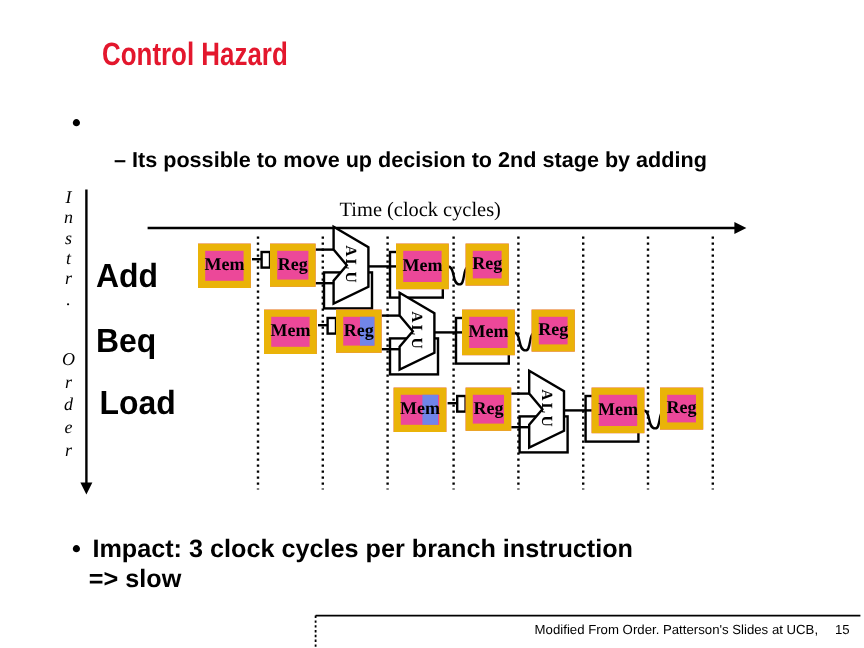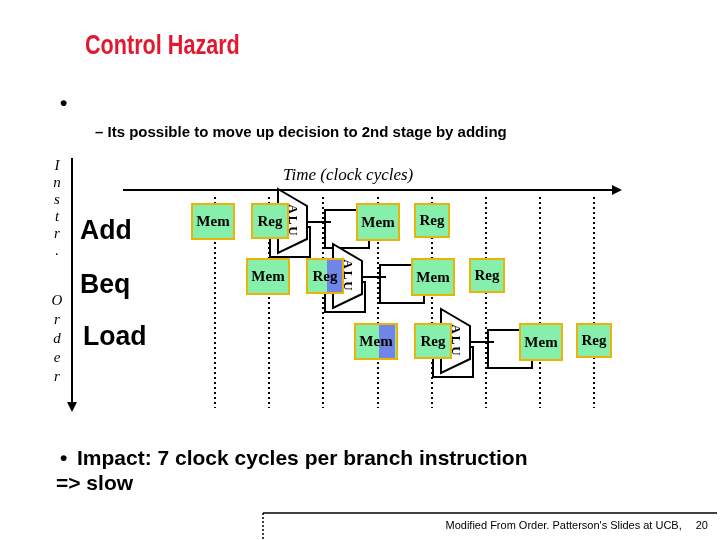--- a/index.html
+++ b/index.html
@@ -9,37 +9,37 @@
     --accent:#e3172d;--highlight:#7185e9;
   }
   .abs{position:absolute;}
   #title{
     left:85px;top:30px;font-size:27px;font-weight:bold;color:var(--accent);
     transform:scaleX(0.80);transform-origin:left top;white-space:nowrap;
     letter-spacing:0px;
   }
   .bullet-dot{font-size:21px;font-weight:bold;color:#000;}
   .bullet-text{font-size:21px;font-weight:bold;color:#000;white-space:nowrap;}
-  .subbullet{font-size:15px;font-weight:bold;color:#000;white-space:nowrap;}
-  #time-label{left:283px;top:165px;font-size:17px;font-style:italic;
+  .subbullet{font-size:18px;font-weight:bold;color:#000;white-space:nowrap;}
+  #time-label{left:283px;top:165px;font-size:17px;
     font-family:"Liberation Serif",serif;white-space:nowrap;}
   .vword{
     left:46px;width:22px;text-align:center;
     font-family:"Liberation Serif",serif;font-style:italic;font-size:15px;
     writing-mode:vertical-lr;text-orientation:upright;line-height:22px;
   }
   #instr-word1{top:157px;letter-spacing:1px;}
   #instr-word2{top:292px;letter-spacing:3px;}
   .instr-label{font-size:28px;font-weight:bold;color:#000;white-space:nowrap;
     transform:scaleX(.95);transform-origin:left top;}
   .stage-box{
-    background:#86efac;border:2px solid #eab308;box-sizing:border-box;
+    background:#ec4899;border:6px solid #eab308;box-sizing:border-box;
     display:flex;align-items:center;justify-content:center;
     font-family:"Liberation Serif",serif;font-weight:bold;font-size:15px;
-    color:#000;z-index:3;margin-left:26px;
+    color:#000;z-index:3;
   }
   .stage-box .lbl{position:relative;z-index:2;white-space:nowrap;}
   .blue-fill{position:absolute;top:0;bottom:0;background:var(--highlight);z-index:1;}
   .alu-label{
     display:flex;align-items:center;justify-content:center;z-index:4;
     font-family:"Liberation Serif",serif;font-weight:bold;font-size:13px;color:#000;
   }
   .alu-label span{transform:rotate(90deg);letter-spacing:2px;white-space:nowrap;}
   #footer-credit{
     right:12px;top:519px;font-size:11px;color:#000;white-space:nowrap;z-index:2;
@@ -176,20 +176,20 @@
     <span>ALU</span>
   </div>
   <div class="abs stage-box" style="left:493px;top:323px;width:44px;height:38px;">
     <span class="lbl">Mem</span>
   </div>
   <div class="abs stage-box" style="left:550px;top:323px;width:36px;height:35px;">
     <span class="lbl">Reg</span>
   </div>
 
   <span class="abs bullet-dot" style="left:60px;top:446px;">•</span>
-  <div class="abs bullet-text" style="left:77px;top:446px;">Impact: 7 clock cycles per branch instruction</div>
-  <div class="abs bullet-text" style="left:56px;top:471px;">=&gt; slow</div>
+  <div class="abs bullet-text" style="left:77px;top:446px;">Impact: 3 clock cycles per branch instruction</div>
+  <div class="abs bullet-text" style="left:74px;top:471px;">=&gt; slow</div>
 
   <div id="footer-credit" class="abs">
-    <span>Modified From Order. Patterson's Slides at UCB,</span><span class="pg">20</span>
+    <span>Modified From Order. Patterson's Slides at UCB,</span><span class="pg">15</span>
   </div>
 
 </div>
 
 </body></html>

